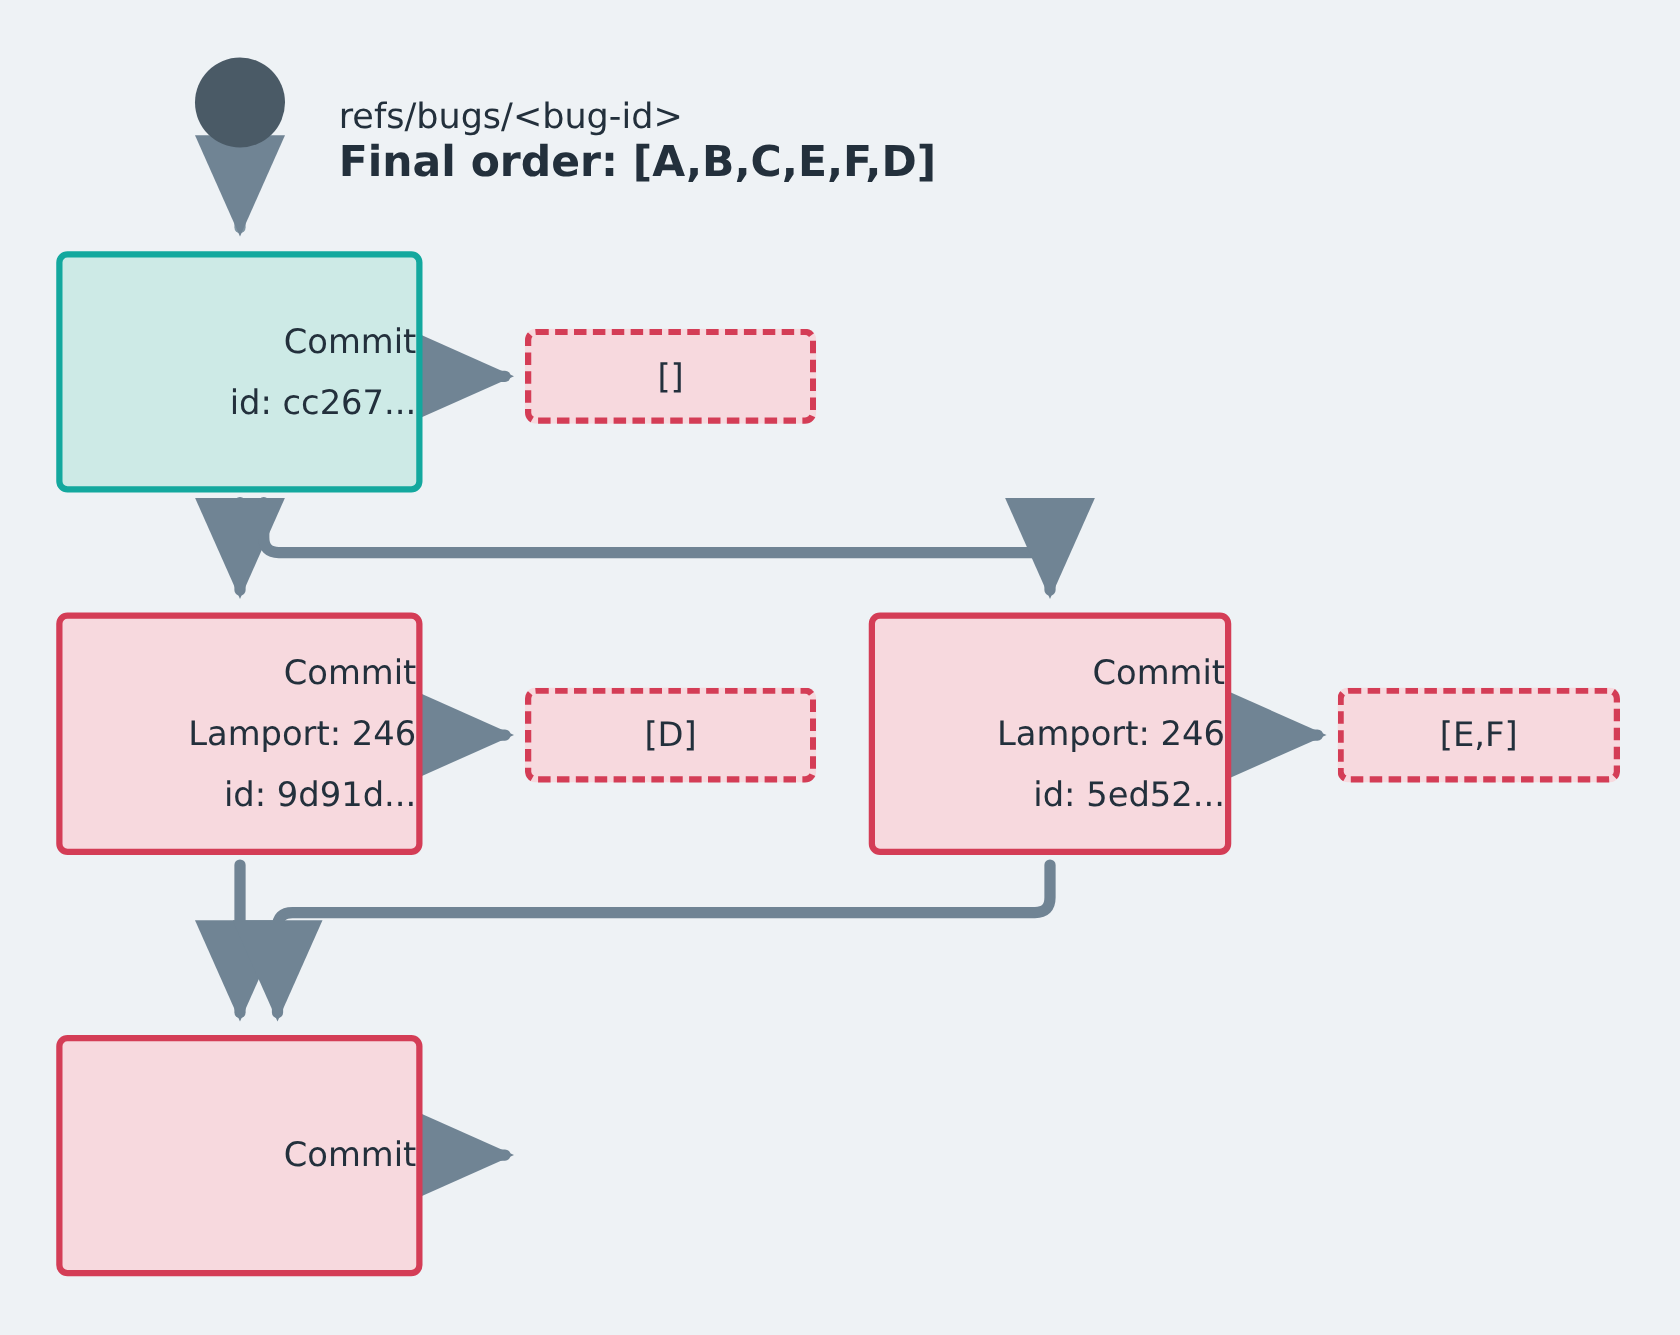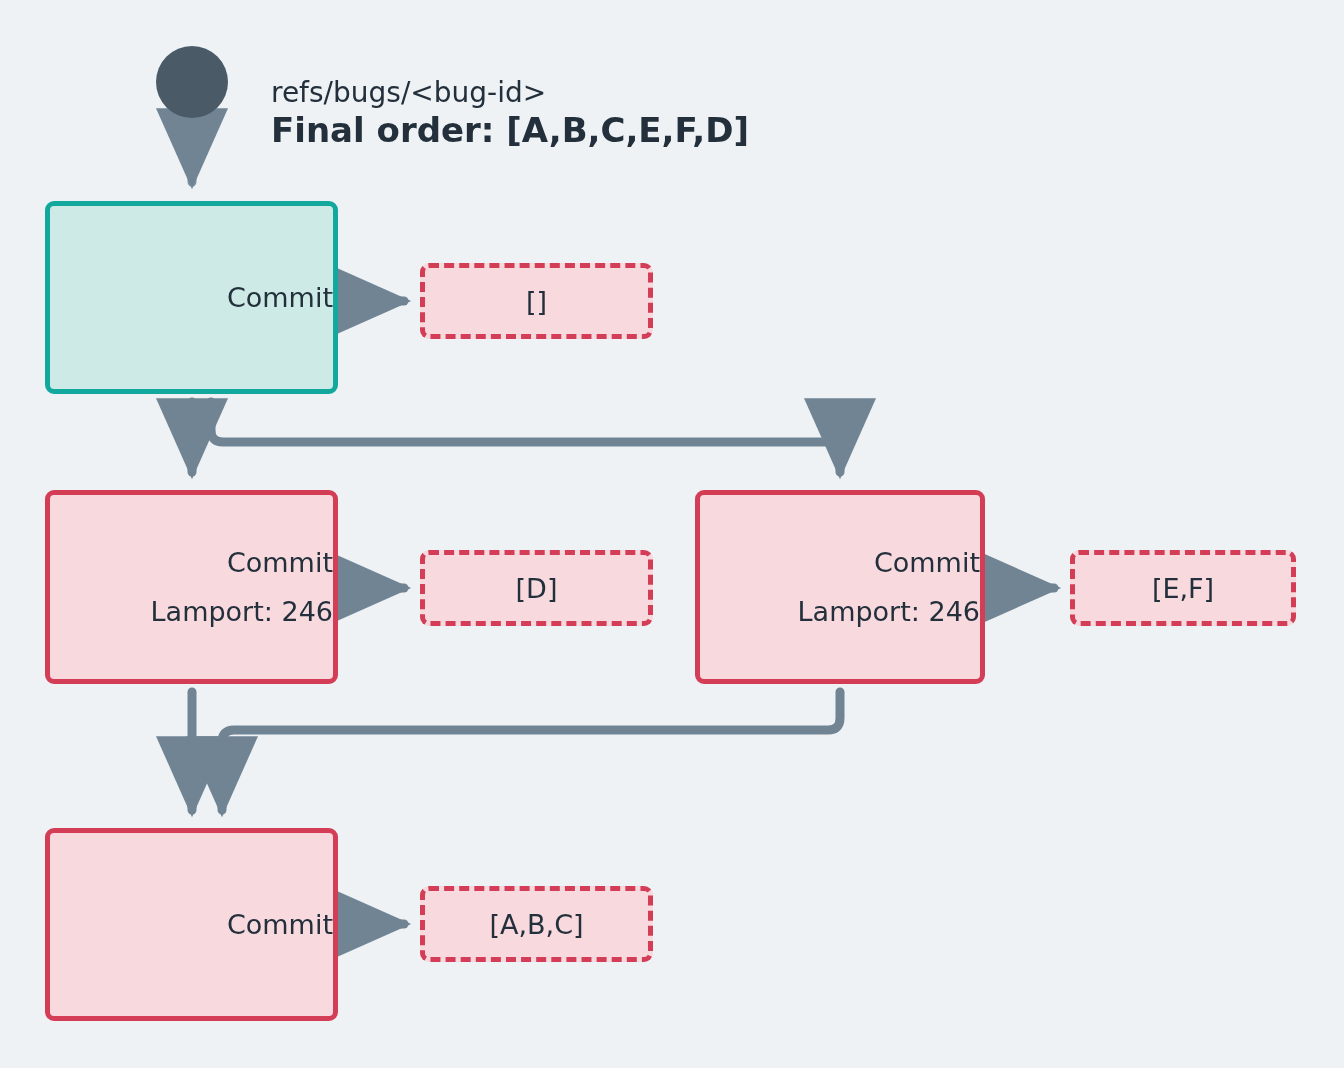--- a/index.html
+++ b/index.html
@@ -149,45 +149,45 @@
     <path d="M348,924 L404,924" fill="none" stroke="#708494" stroke-width="9" stroke-linecap="round" marker-end="url(#arrow-small)"></path>
   </svg>
 
   <div class="root-node"></div>
 
   <div class="ref-label">refs/bugs/&lt;bug-id&gt;</div>
   <div class="final-order-label">Final order: [A,B,C,E,F,D]</div>
 
   <div class="commit-box head" id="commit-head">
     <div class="commit-line">Commit</div>
+    <div class="commit-line">id: cc267...</div>
   </div>
 
   <div class="ops-box" id="ops-head">
     <span>[]</span>
   </div>
 
   <div class="commit-box normal" id="commit-d">
     <div class="commit-line">Commit</div>
     <div class="commit-line">Lamport: 246</div>
+    <div class="commit-line">id: 9d91d...</div>
   </div>
 
   <div class="ops-box" id="ops-d">
     <span>[D]</span>
   </div>
 
   <div class="commit-box normal" id="commit-ef">
     <div class="commit-line">Commit</div>
     <div class="commit-line">Lamport: 246</div>
+    <div class="commit-line">id: 5ed52...</div>
   </div>
 
   <div class="ops-box" id="ops-ef">
     <span>[E,F]</span>
   </div>
 
   <div class="commit-box normal" id="commit-abc">
     <div class="commit-line">Commit</div>
   </div>
 
-  <div class="ops-box" id="ops-abc">
-    <span>[A,B,C]</span>
-  </div>
 
 </div>
 
 </body></html>

